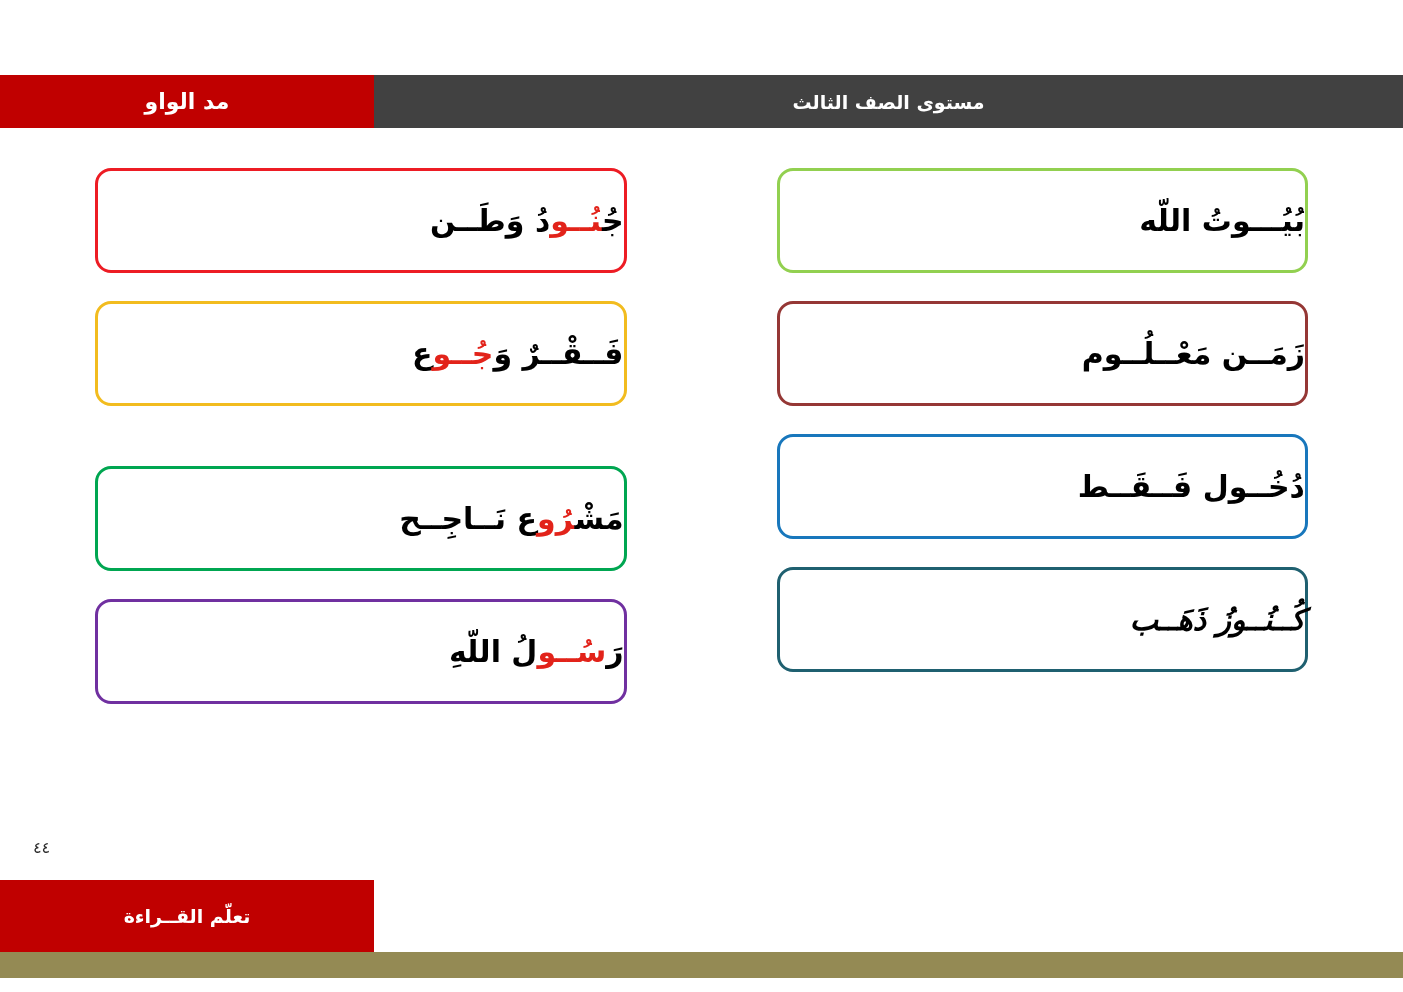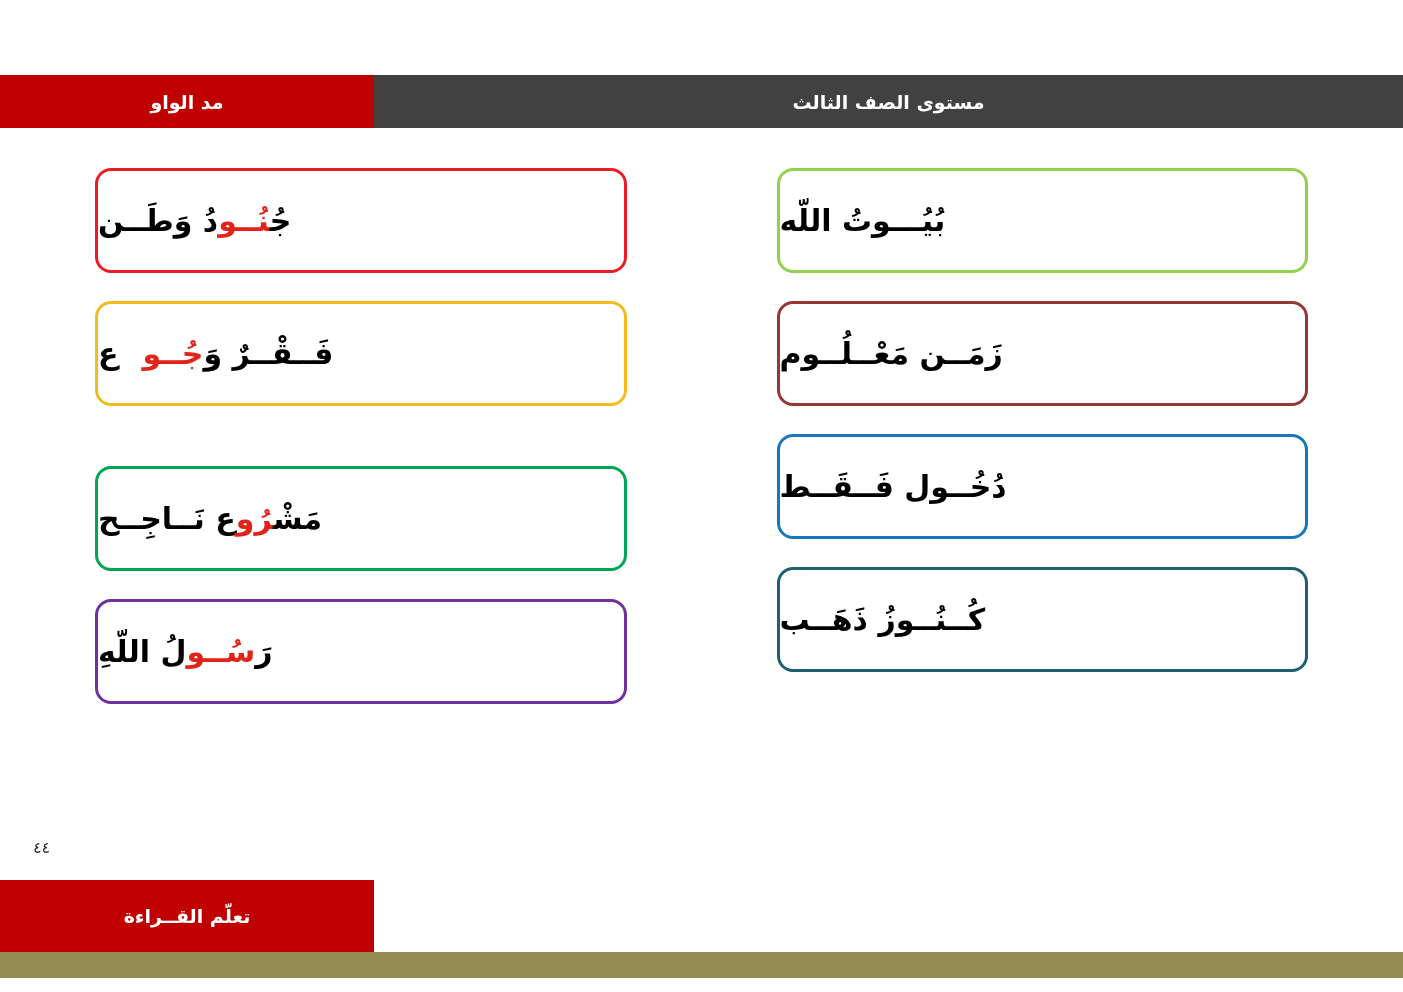--- a/index.html
+++ b/index.html
@@ -27,21 +27,21 @@
     flex-direction: row-reverse; 
   }
   .banner-title {
     width: 374px;
     height: 100%;
     background: #C00000;
     color: #ffffff;
     display: flex;
     align-items: center;
     justify-content: center;
-    font-size: 19px;
+    font-size: 22px;
     font-weight: bold;
     letter-spacing: 0.5px;
   }
   .banner-subtitle {
     flex: 1;
     height: 100%;
     background: #414141;
     color: #ffffff;
     display: flex;
     align-items: center;
@@ -71,21 +71,21 @@
     gap: 28px;
   }
   .word-card {
     height: 105px;
     border-radius: 16px;
     border-style: solid;
     border-width: 3px;
     background: #ffffff;
     display: flex;
     align-items: center;
-    justify-content: flex-end;
+    justify-content: flex-start;
     box-sizing: border-box;
   }
   .word-text {
     font-family: "DejaVu Sans", "Liberation Sans", sans-serif;
     font-size: 30px;
     font-weight: bold;
     color: #000000;
     direction: rtl;
     unicode-bidi: embed;
     line-height: 1.4;
@@ -154,40 +154,40 @@
   <div class="banner-title" style="background: rgb(192, 0, 0);">مد الواو</div>
   <div class="banner-subtitle" style="background: rgb(65, 65, 65);">مستوى الصف الثالث</div>
 </div>
 
 <div class="board">
   <div class="column" id="col-right">
       <div class="word-card" style="border-color: rgb(237, 28, 36);">
         <div class="word-text"><span>جُ</span><span class="hl" style="color: rgb(226, 35, 26);">نُــو</span><span>دُ وَطَــن</span></div>
       </div>
       <div class="word-card" style="border-color: rgb(242, 188, 31);">
-        <div class="word-text"><span>فَــقْــرٌ وَ</span><span class="hl" style="color: rgb(226, 35, 26); margin-left: 24px;">جُــو</span><span>ع</span></div>
+        <div class="word-text"><span>فَــقْــرٌ وَ</span><span class="hl" style="color: rgb(226, 35, 26);">جُــو</span><span>ع</span></div>
       </div>
       <div class="word-card" style="border-color: rgb(0, 166, 81); margin-top: 32px;">
         <div class="word-text"><span>مَشْ</span><span class="hl" style="color: rgb(226, 35, 26);">رُو</span><span>ع نَــاجِــح</span></div>
       </div>
       <div class="word-card" style="border-color: rgb(112, 48, 160);">
         <div class="word-text"><span>رَ</span><span class="hl" style="color: rgb(226, 35, 26);">سُــو</span><span>لُ اللّهِ</span></div>
       </div>
     </div>
   <div class="column" id="col-left">
       <div class="word-card" style="border-color: rgb(146, 208, 80);">
         <div class="word-text"><span>بُيُـــوتُ اللّه</span></div>
       </div>
       <div class="word-card" style="border-color: rgb(149, 55, 53);">
         <div class="word-text"><span>زَمَــن مَعْــلُــوم</span></div>
       </div>
       <div class="word-card" style="border-color: rgb(24, 119, 188);">
         <div class="word-text"><span>دُخُــول فَــقَــط</span></div>
       </div>
-      <div class="word-card" style="border-color: rgb(31, 96, 112);">
+      <div class="word-card" style="border-color: rgb(31, 96, 112); font-style: italic;">
         <div class="word-text"><span>كُــنُــوزُ ذَهَــب</span></div>
       </div>
     </div>
 </div>
 
 <div class="page-number">٤٤</div>
 
 <div class="bottom-banner">
   <div class="footer-brand" style="background: rgb(192, 0, 0);">تعلّم القــراءة</div>
 </div>

